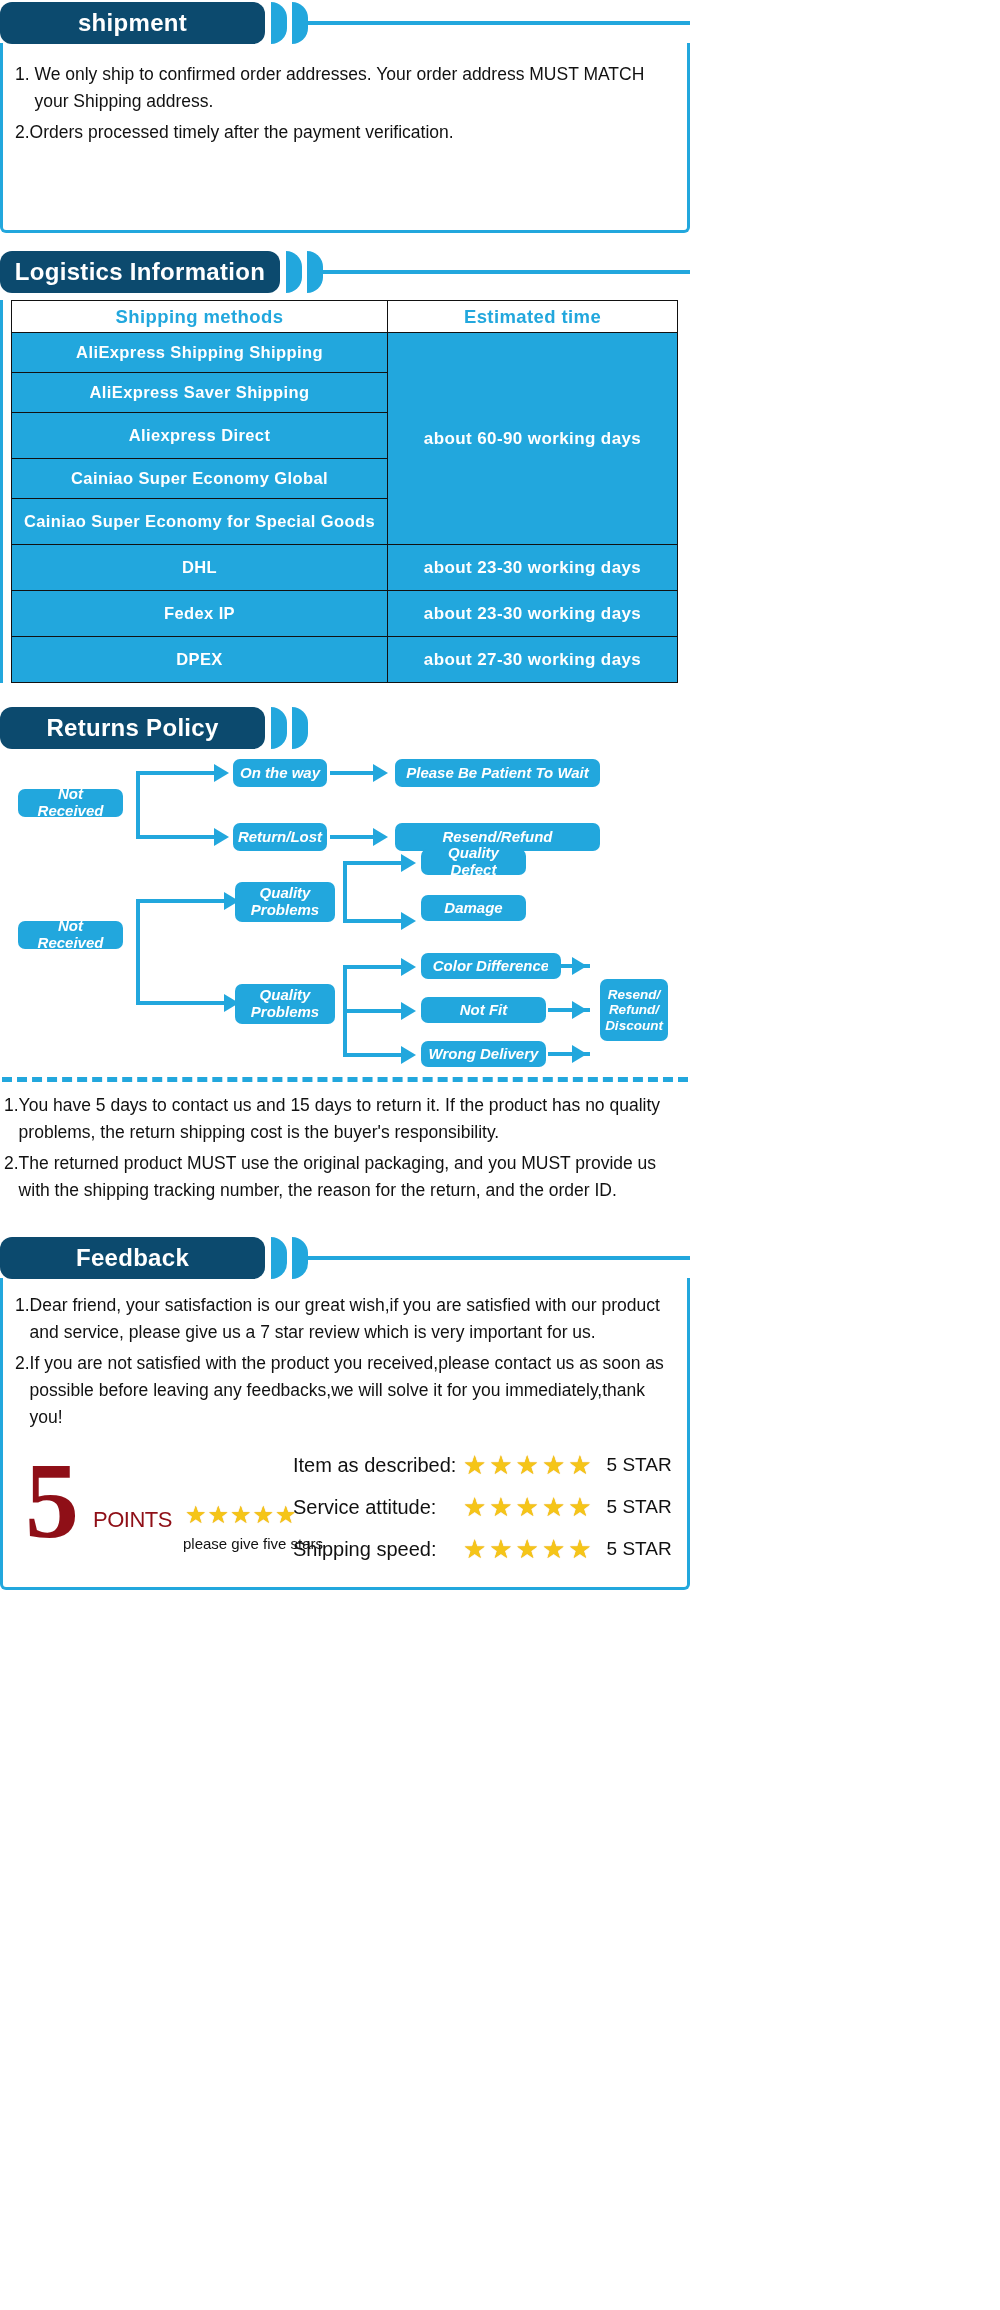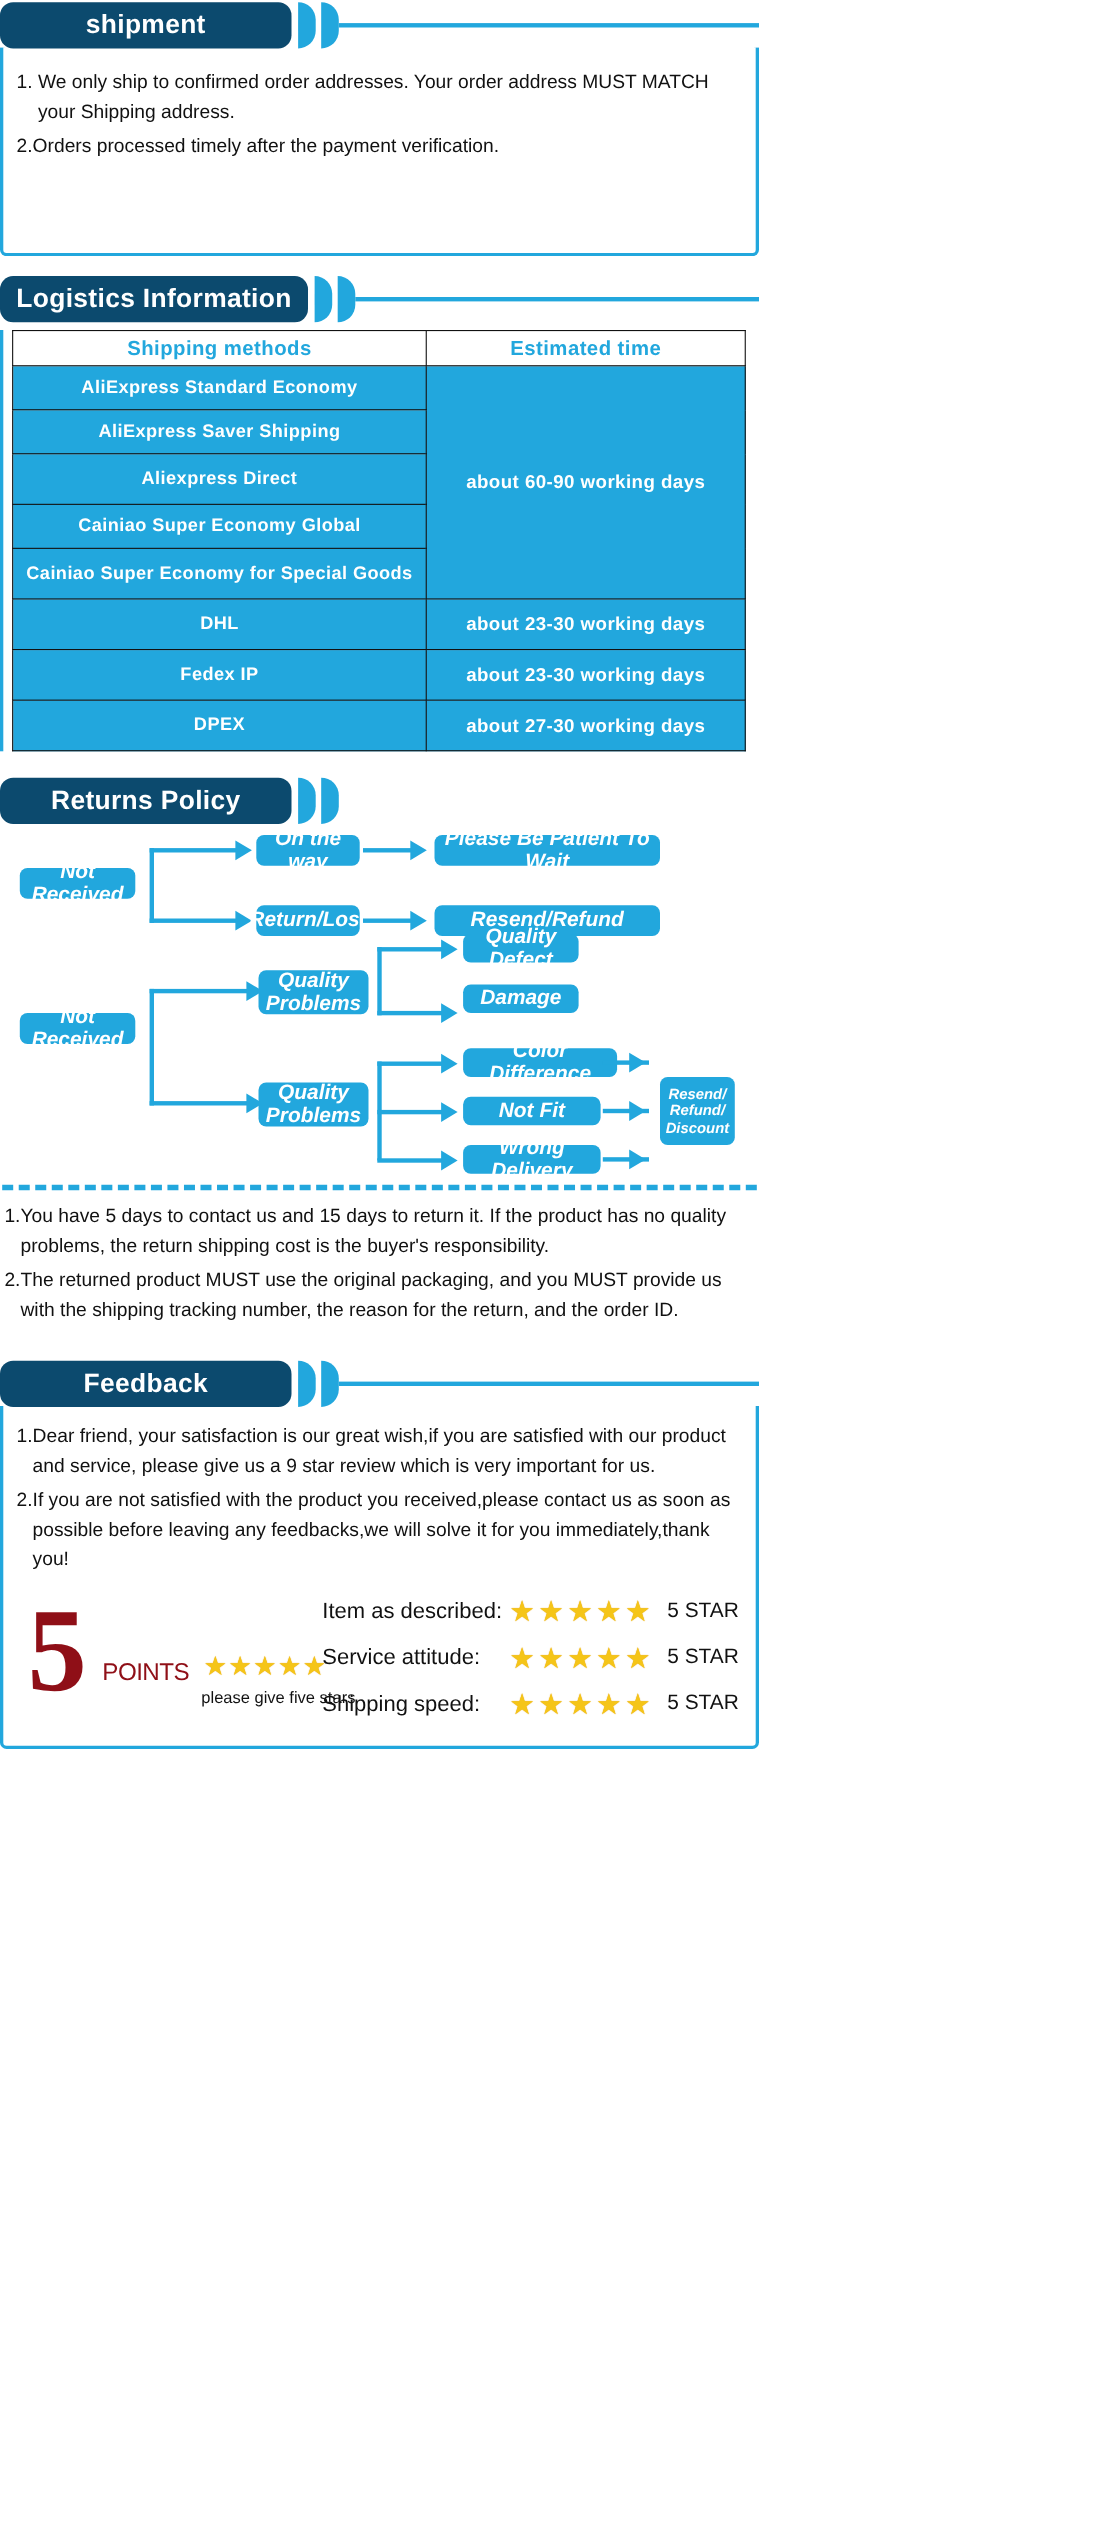--- a/index.html
+++ b/index.html
@@ -121,21 +121,21 @@
     width: 690px;
     height: 320px;
   }
   .fbox {
     position: absolute;
     background: #22a7dd;
     color: #fff;
     border-radius: 7px;
     font-style: italic;
     font-weight: bold;
-    font-size: 19px;
+    font-size: 15px;
     display: flex;
     align-items: center;
     justify-content: center;
     text-align: center;
     line-height: 1.12;
     padding: 2px 6px;
   }
   .ln { position: absolute; background: #22a7dd; }
   .lh { height: 4px; }
   .lv { width: 4px; }
@@ -257,21 +257,21 @@
       <colgroup>
           <col class="col-a">
           <col class="col-b">
         </colgroup>
       <tbody>
         <tr>
           <td class="head">Shipping  methods</td>
           <td class="head">Estimated  time</td>
         </tr>
         <tr>
-          <td class="m">AliExpress  Standard  Economy</td>
+          <td class="m">AliExpress  Shipping  Shipping</td>
           <td class="t" rowspan="5">about  60-90  working  days</td>
         </tr>
         <tr>
           <td class="m">AliExpress  Saver  Shipping</td>
         </tr>
         <tr>
           <td class="m tall">Aliexpress  Direct</td>
         </tr>
         <tr>
           <td class="m">Cainiao  Super  Economy  Global</td>
@@ -388,21 +388,21 @@
   <div class="sec-head" style="margin-top:22px">
     <div class="pill mid" style="width:265px">Feedback</div>
     <div class="bar-a"></div>
     <div class="bar-b"></div>
     <div class="hrule"></div>
   </div>
   <div class="fb-body">
     <ul class="olist">
       <li>
         <span class="num">1.</span>
-        <span class="txt">Dear friend, your satisfaction is our great wish,if you are satisfied with our product and service, please give us a 9 star review which is very important for us.</span>
+        <span class="txt">Dear friend, your satisfaction is our great wish,if you are satisfied with our product and service, please give us a 7 star review which is very important for us.</span>
       </li>
       <li>
         <span class="num">2.</span>
         <span class="txt">If you are not satisfied with the product you received,please contact us as soon as possible before leaving any feedbacks,we will solve it for you immediately,thank you!</span>
       </li>
     </ul>
 
     <div class="rating-area">
       <div class="logo5">
         <div class="big5">5</div>

